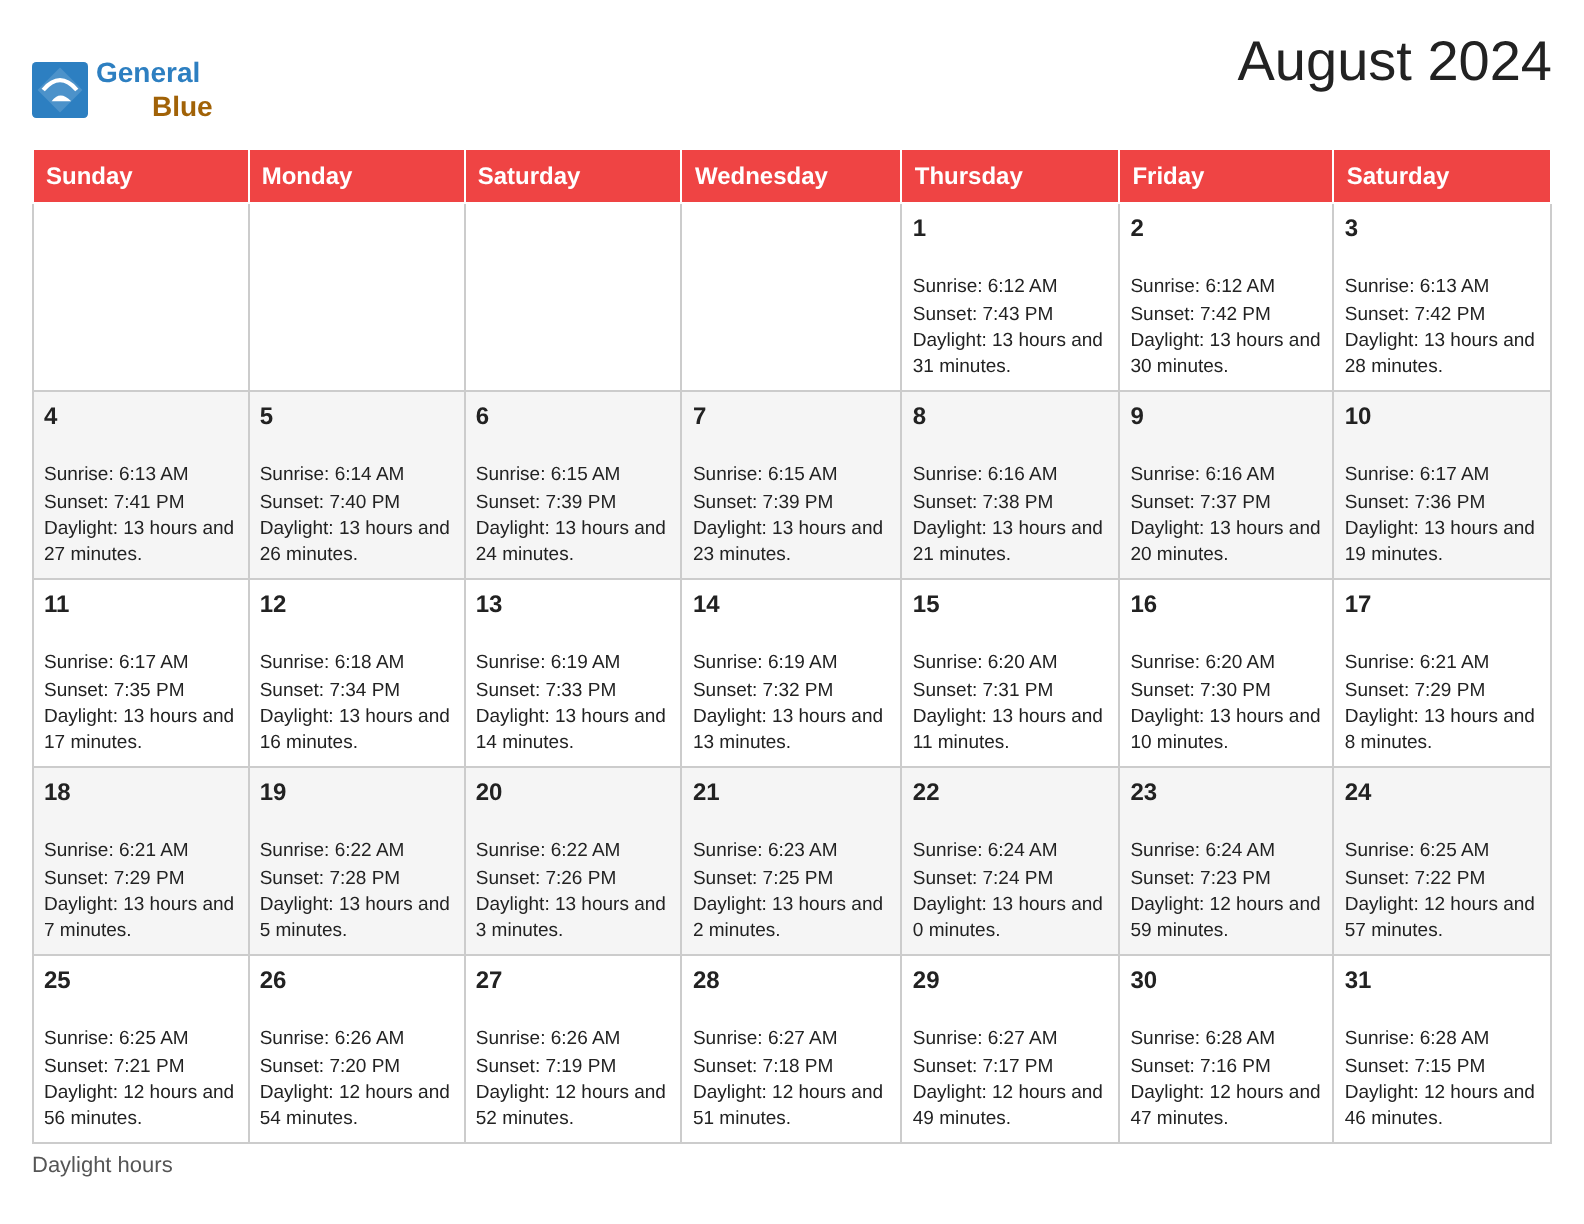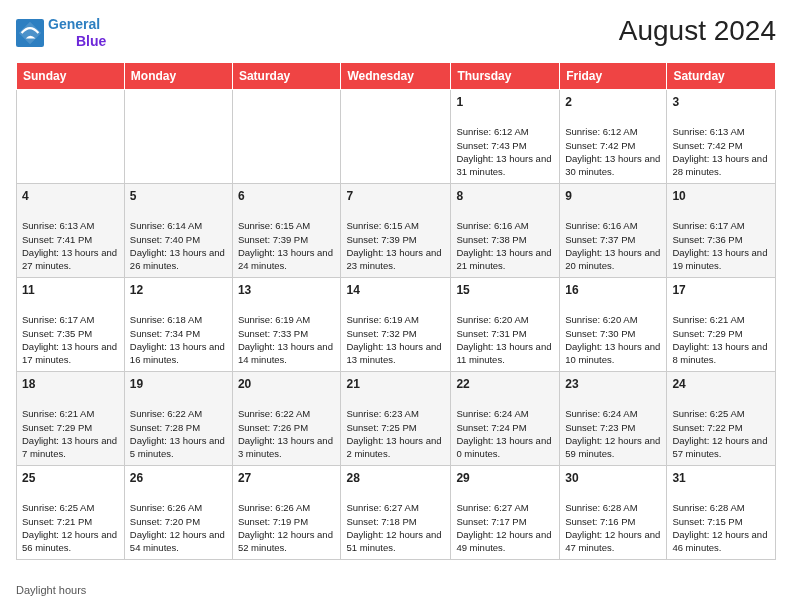--- a/index.html
+++ b/index.html
@@ -13,20 +13,21 @@
     .header {
       display: flex;
       justify-content: space-between;
       align-items: flex-start;
       margin-bottom: 12px;
     }
     .logo {
       display: flex;
       align-items: center;
       gap: 4px;
+      margin-top: 12px;
     }
     .logo-text {
       font-size: 14px;
       font-weight: bold;
       line-height: 1.2;
       color: #000;
     }
     .logo-text span {
       color: #2d7fc1;
     }
@@ -82,39 +83,39 @@
     }
     .day-info {
       font-size: 9.5px;
       color: #222;
       margin-top: 15px;
     }
     td.empty {
       background: #fff !important;
     }
     .footer {
-      margin-top: 24px;
+      margin-top: 5px;
       font-size: 11px;
       color: #555;
     }
   </style>
 </head>
 <body>
 
 <div class="header">
   <div class="logo">
     <svg class="logo-icon" viewBox="0 0 40 40" xmlns="http://www.w3.org/2000/svg">
       <rect x="0" y="0" width="40" height="40" fill="#2d7fc1" rx="3"></rect>
       <polygon points="20,4 36,20 20,36 4,20" fill="#fff" opacity="0.15"></polygon>
       <path d="M8,20 Q20,6 32,20" fill="none" stroke="#fff" stroke-width="3"></path>
       <path d="M14,28 Q20,20 28,28" fill="#fff"></path>
     </svg>
     <div class="logo-text">
       <div><span>General</span></div>
-      <div><span style="color:#6d28d9;padding-left:28px;">Blue</span></div>
+      <div><span style="color:#a16207;padding-left:28px;">Blue</span></div>
     </div>
   </div>
   <div class="title-block">
     <div class="month-year">August 2024</div>
   </div>
 </div>
 
 <table>
   <thead>
     <tr>

